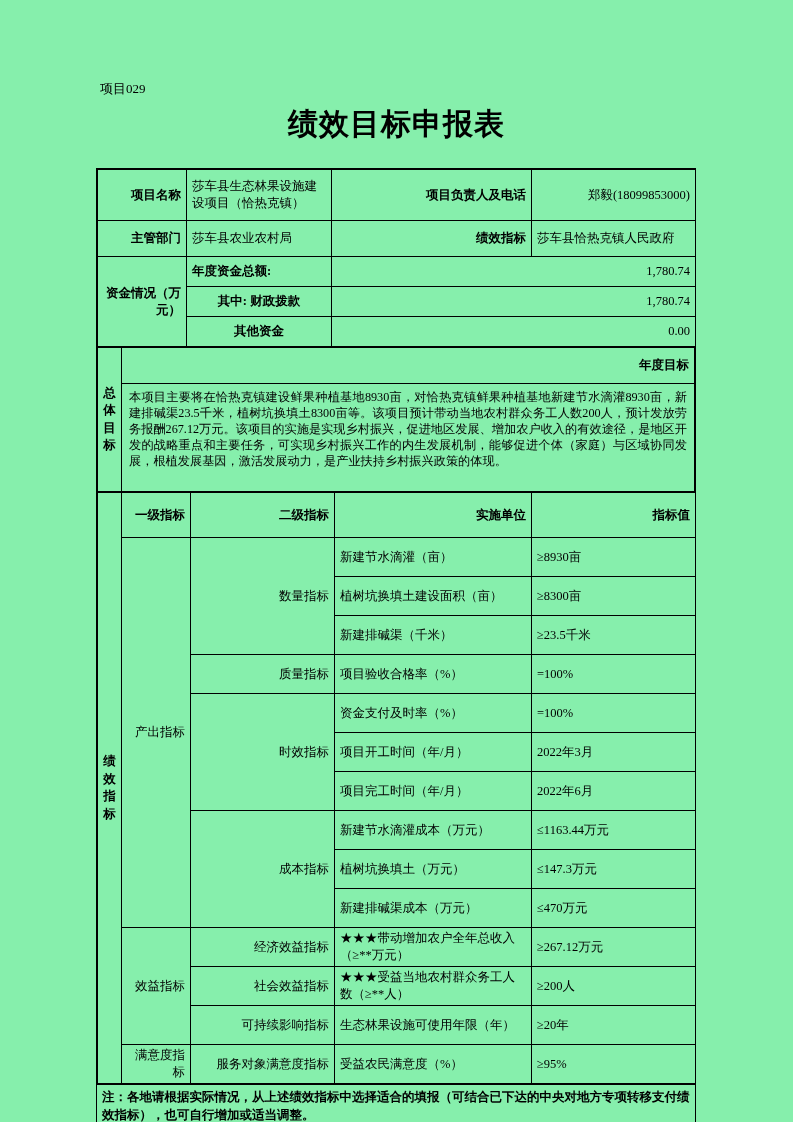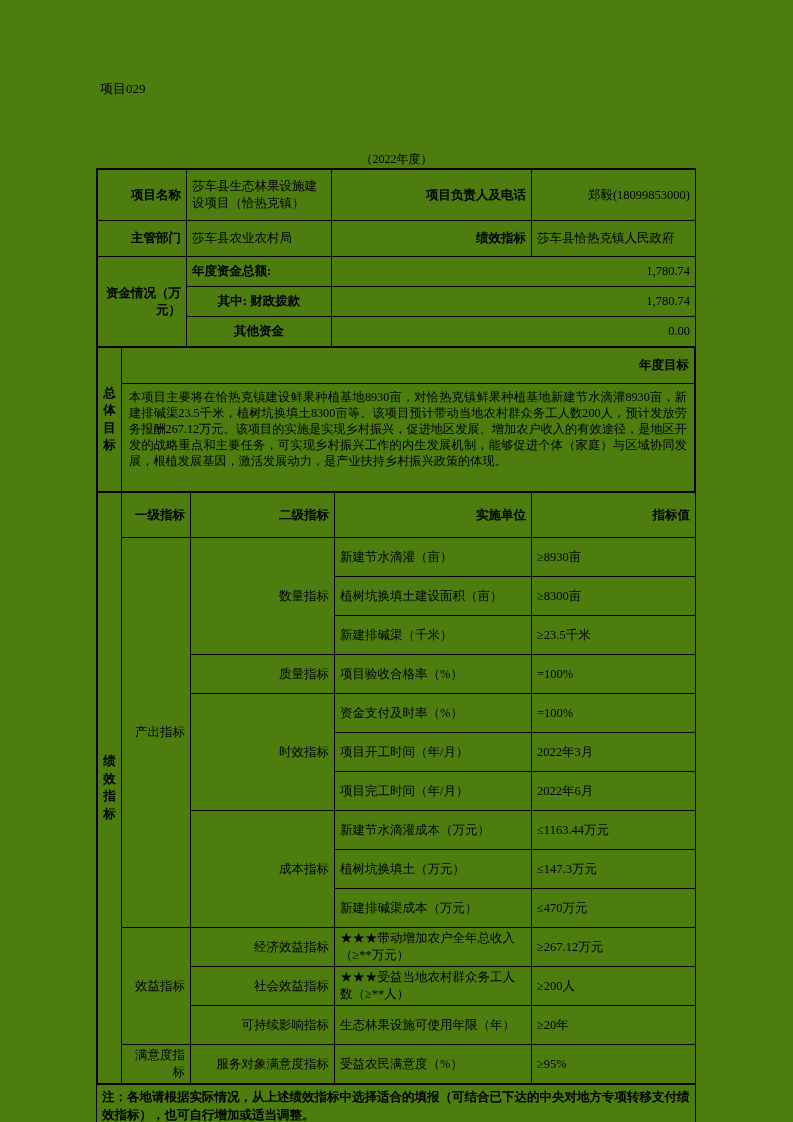--- a/index.html
+++ b/index.html
@@ -1,20 +1,20 @@
 <!DOCTYPE html>
 <html><head>
 <meta charset="utf-8">
 <style>
   html,body { margin:0; padding:0; background:#ffffff; }
   .page {
     position: relative;
     width: 793px;
     height: 1122px;
-    background: #4d7c0f;
+    background: #86efac;
     color: #000;
     font-family: "Liberation Serif", "DejaVu Serif", serif;
     overflow: hidden;
   }
   .doc-number {
     position: absolute;
     left: 100px;
     top: 80px;
     font-size: 13px;
   }
@@ -88,21 +88,21 @@
   .goal-b td  { height: 97px; margin-left: 48px; }
   .ind-h td   { height: 40px; }
   .ind-r td   { height: 34px; }
 </style>
 </head>
 <body>
 
 <div class="page">
 
   <div class="doc-number">项目029</div>
-  <div class="subtitle">（2022年度）</div>
+  <h1 class="title">绩效目标申报表</h1>
 
   <div class="form">
 
     <table>
       <colgroup>
           <col style="width:89px">
           <col style="width:145px">
           <col style="width:200px">
           <col style="width:164px">
         </colgroup>

